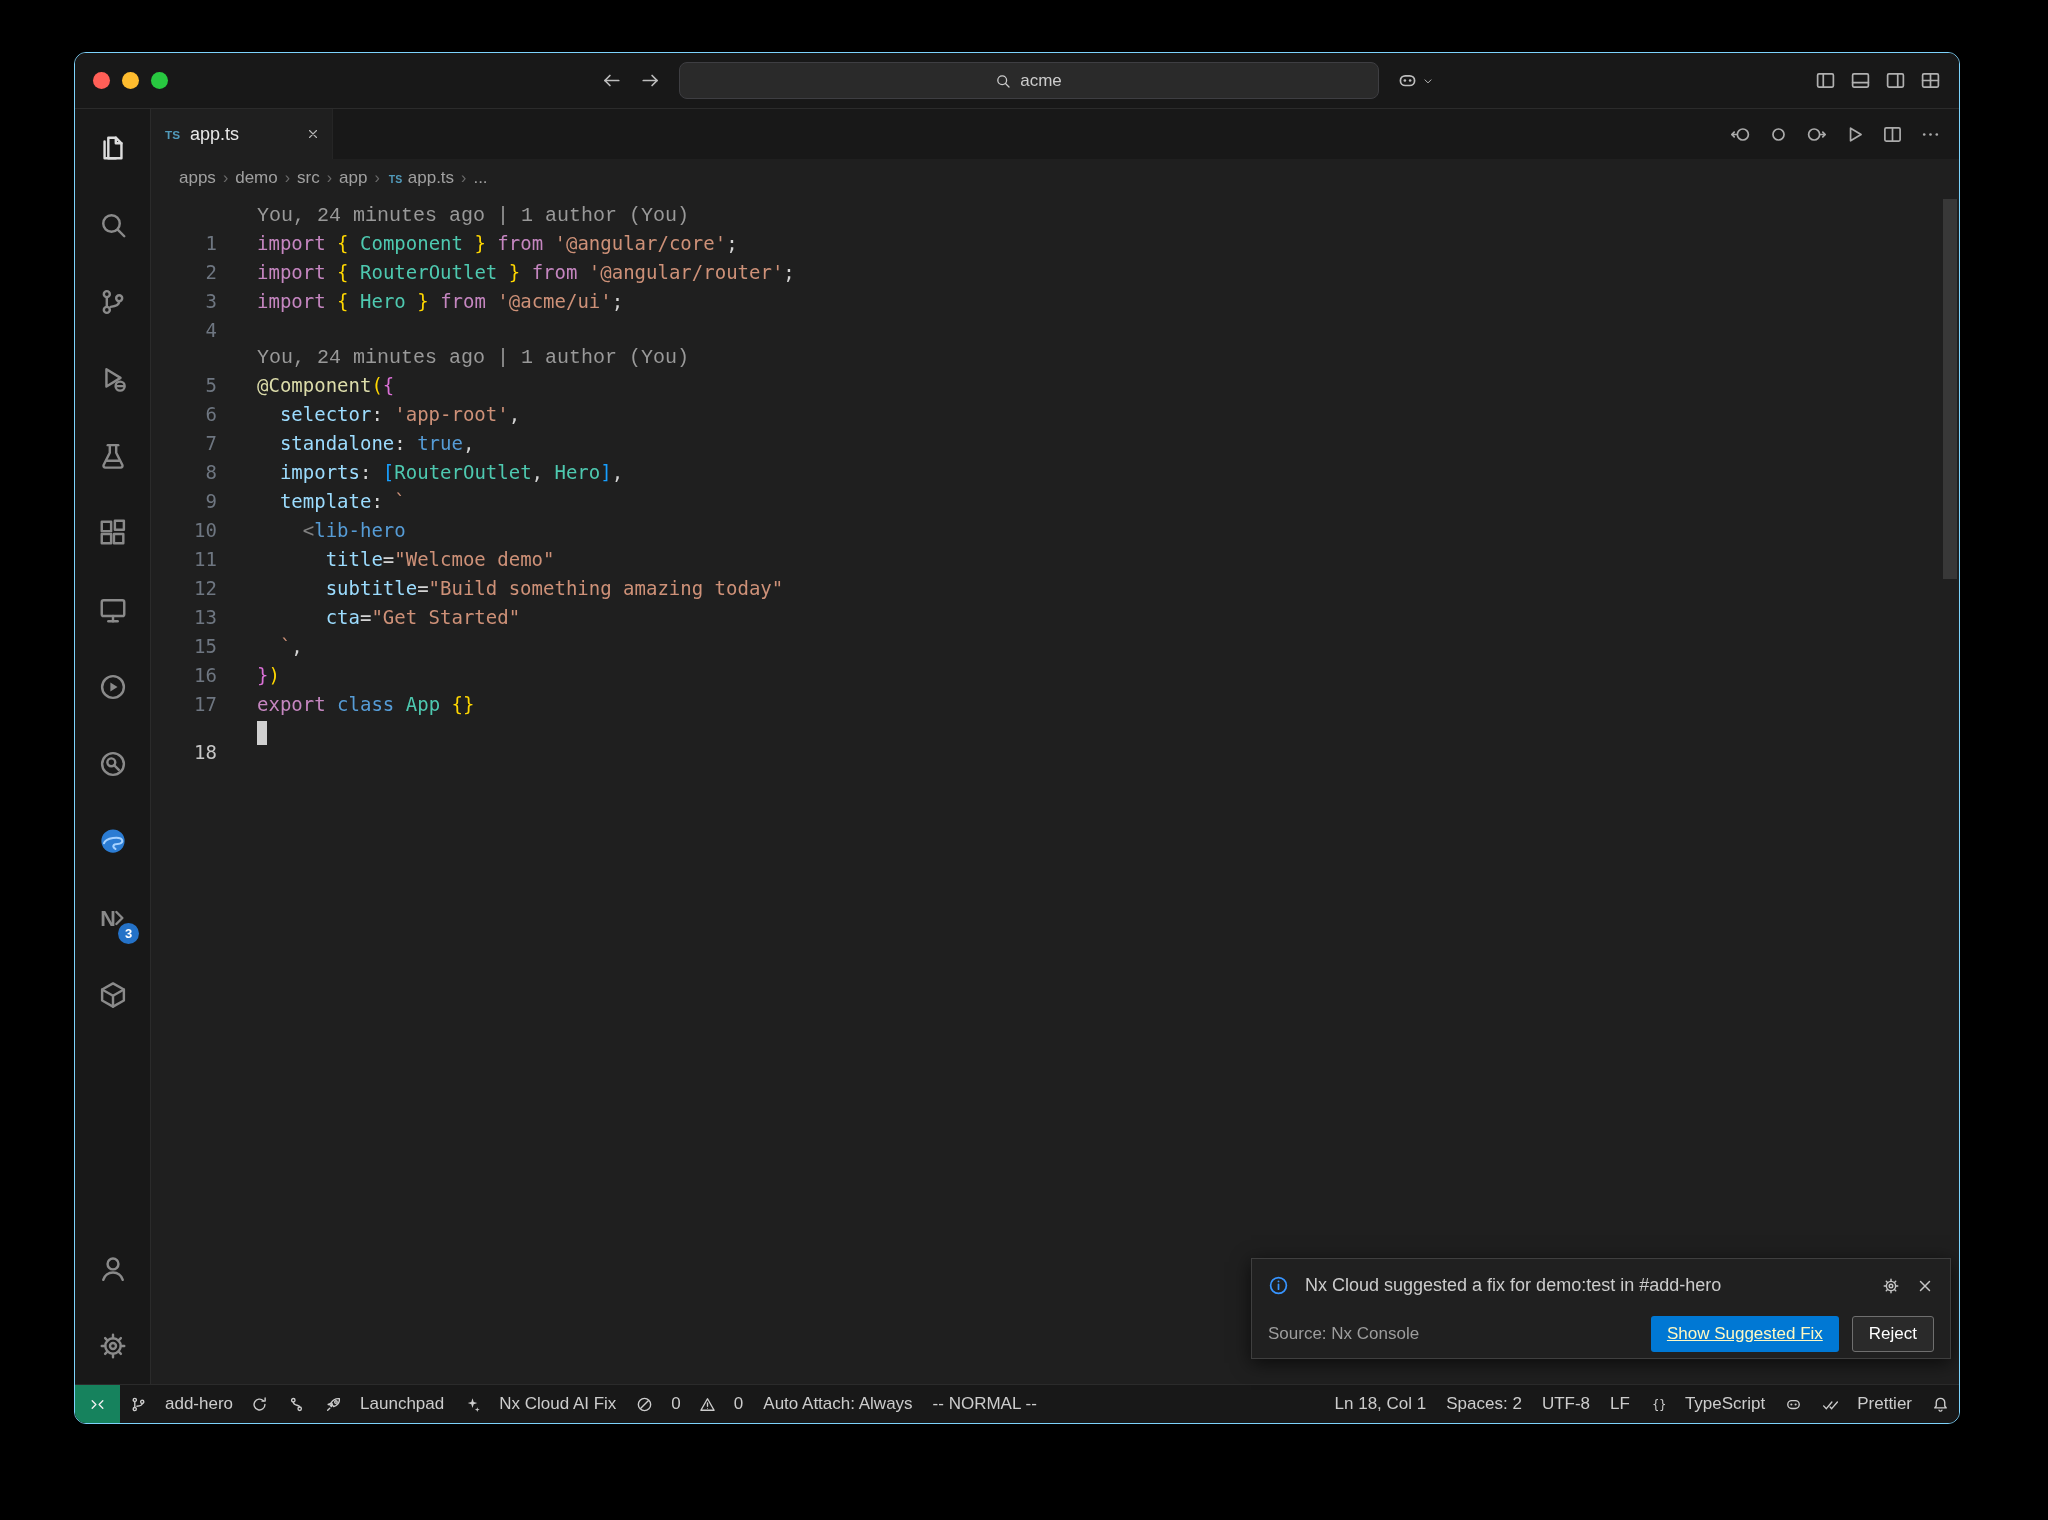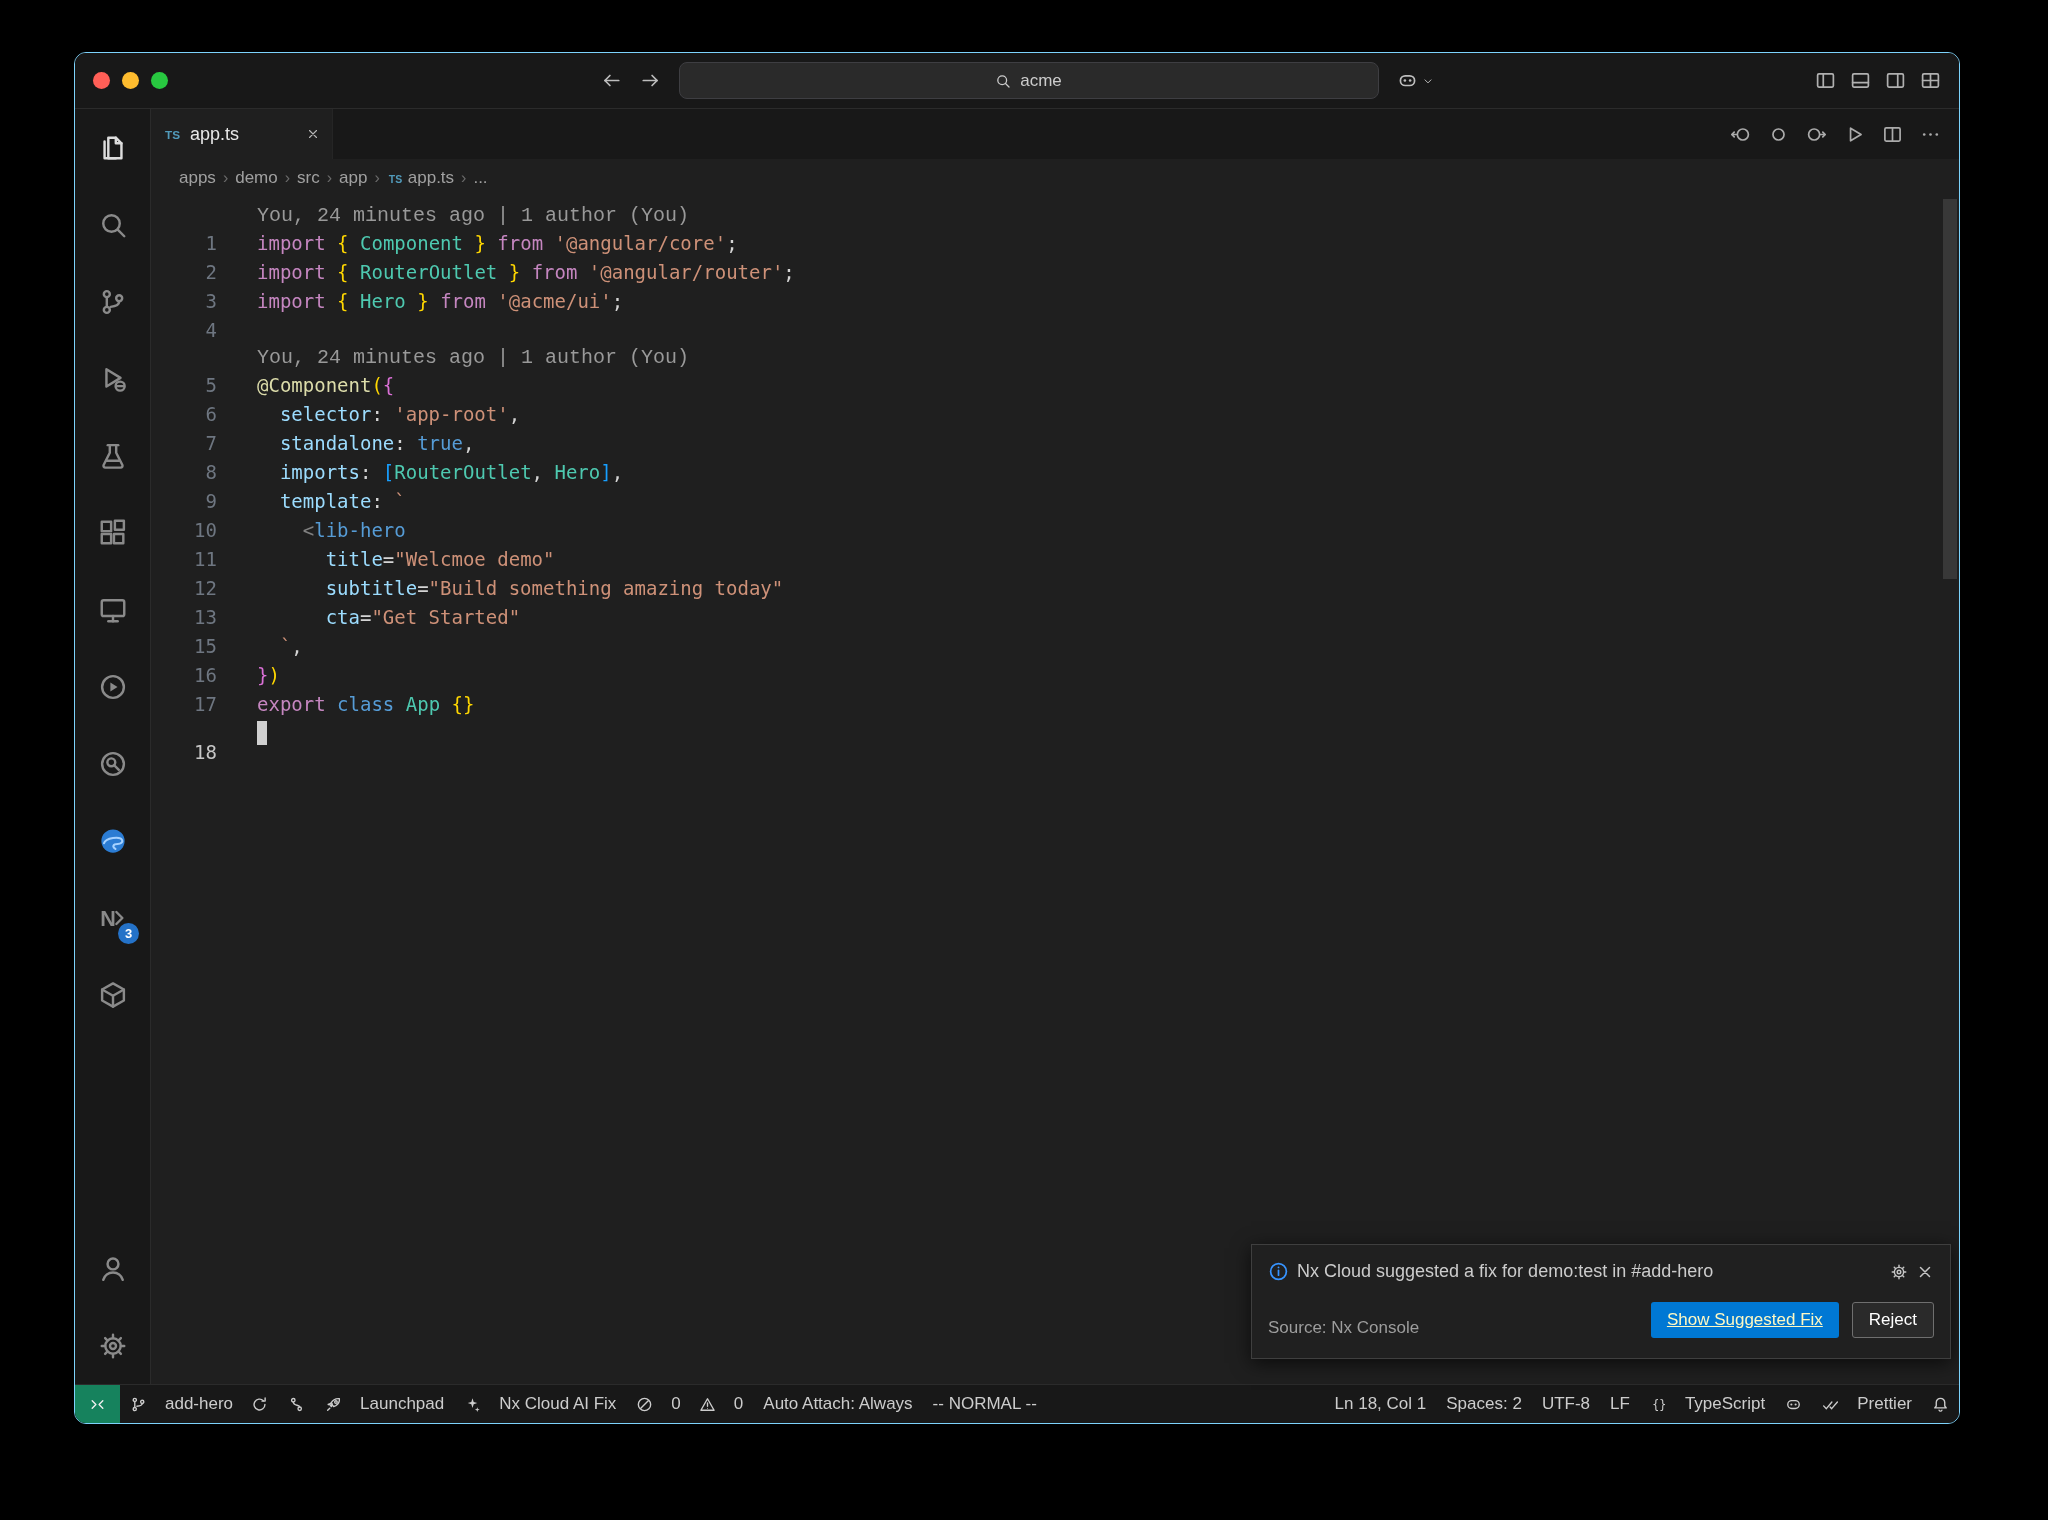--- a/index.html
+++ b/index.html
@@ -56,24 +56,24 @@
 
   
   .statusbar{height:39px;flex:none;background:#181818;border-top:1px solid #2b2b2b;display:flex;justify-content:space-between;font-size:17px;color:#cccccc;}
   .sb-group{display:flex;align-items:stretch;}
   .sb-item{display:flex;align-items:center;gap:18px;padding:0 10px;cursor:pointer;white-space:nowrap;}
   .sb-item.remote{background:#16825d;color:#f0f0f0;padding:0 14px;}
   .sb-item .icon{color:inherit;}
 
   
   .toast{position:absolute;right:8px;bottom:64px;width:700px;background:#202020;border:1px solid #3f3f3f;box-shadow:0 4px 18px rgba(0,0,0,.65);z-index:10;}
-  .toast-header{display:flex;align-items:center;gap:8px;padding:16px 16px 10px 16px;}
+  .toast-header{display:flex;align-items:center;gap:16px;padding:16px 16px 10px 16px;}
   .toast-msg{flex:1;color:#cccccc;font-size:18px;}
   .toast-act{color:#c5c5c5;cursor:pointer;}
-  .toast-body{display:flex;align-items:flex-end;justify-content:space-between;padding:10px 16px 20px 16px;}
+  .toast-body{display:flex;align-items:center;justify-content:space-between;padding:10px 16px 6px 16px;}
   .toast-src{color:#9d9d9d;font-size:17px;}
   .toast-btns{display:flex;gap:13px;}
   .btn{font-family:"Liberation Sans",sans-serif;font-size:17px;padding:7px 16px;border-radius:3px;border:none;cursor:pointer;}
   .btn.primary{background:#0078d4;color:#fef9c3;text-decoration:underline;}
   .btn.secondary{background:#2a2a2a;border:1px solid #6f6f6f;color:#ffffff;}
 
   
   .icon{display:inline-flex;align-items:center;justify-content:center;flex:none;}
   .icon svg{width:100%;height:100%;}
   .s12{width:12px;height:12px;} .s14{width:14px;height:14px;} .s16{width:16px;height:16px;}

